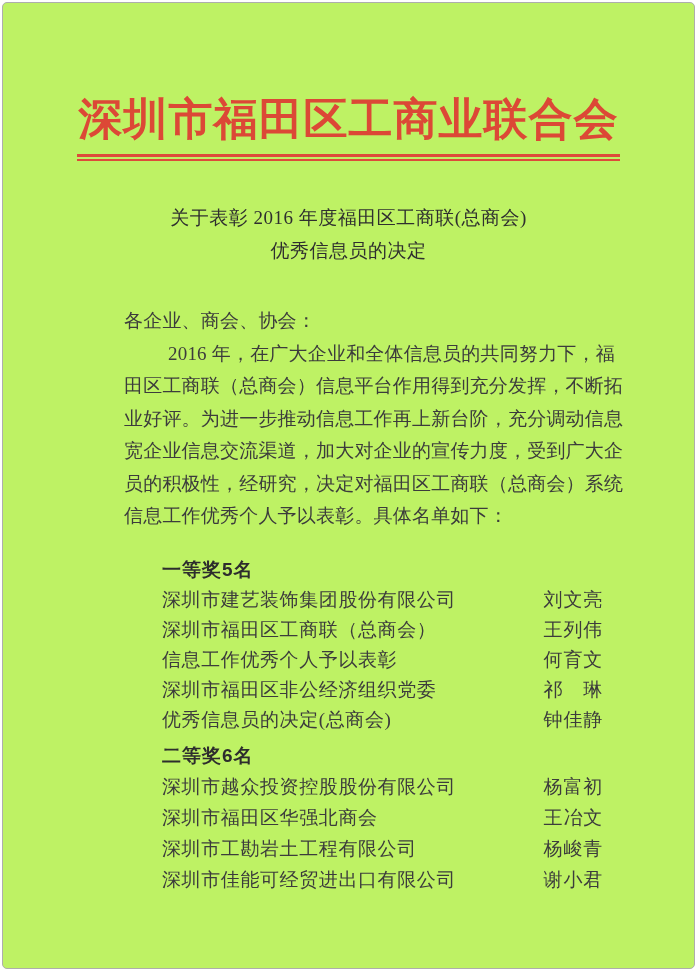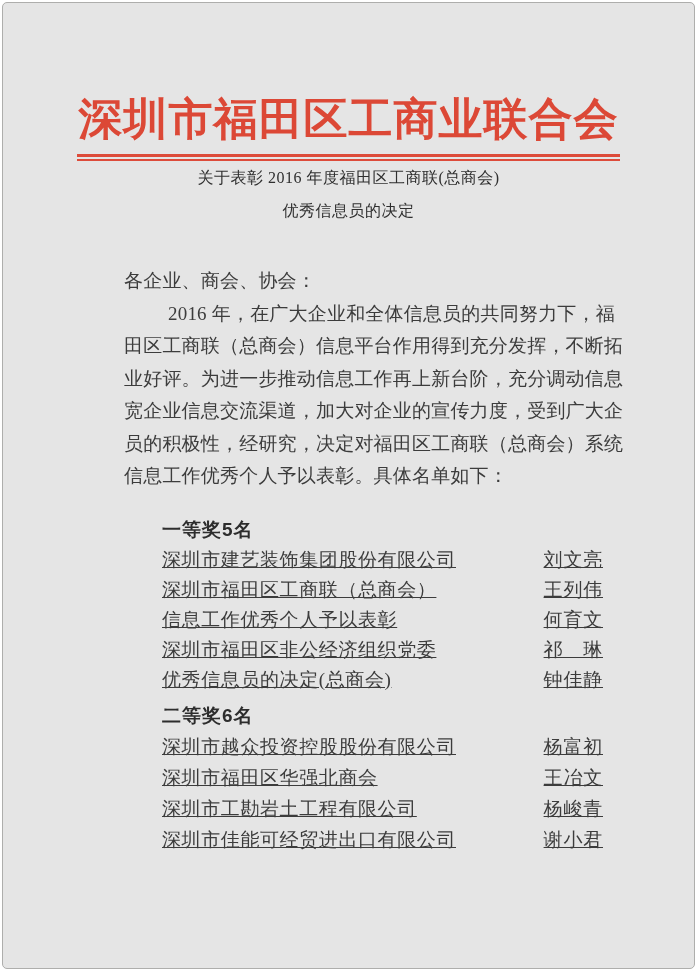--- a/index.html
+++ b/index.html
@@ -12,21 +12,21 @@
   }
   .page {
     position: absolute;
     left: 2px;
     top: 2px;
     width: 693px;
     height: 967px;
     box-sizing: border-box;
     border: 1px solid #aeaeac;
     border-radius: 5px;
-    background: #e5e5e5;
+    background: #bef264;
     overflow: hidden;
   }
   
   .letterhead {
     margin-top: 92px;
     text-align: center;
     color: #dc4836;
     font-size: 44px;
     line-height: 50px;
     font-weight: 700;
@@ -37,23 +37,24 @@
   .red-rule {
     width: 543px;
     height: 7px;
     margin: 9px auto 0 auto;
     box-sizing: border-box;
     border-top: 3px solid #dd4b3a;
     border-bottom: 2px solid #dd4b3a;
   }
   
   .doc-title {
+    margin-top: 40px;
     text-align: center;
     color: #2f2f2f;
-    font-size: 16px;
+    font-size: 19px;
     line-height: 33px;
     letter-spacing: 0.5px;
   }
   .doc-title div { white-space: nowrap; }
   
   .body-block {
     margin-top: 38px;
     margin-left: 121px;
     width: 470px;
     color: #3c3c3c;
@@ -78,21 +79,20 @@
     line-height: 30px;
     color: #2d2d2d;
     letter-spacing: 1px;
     white-space: nowrap;
   }
   .award-heading.second { margin-top: 6px; }
   .winner-row {
     display: flex;
     line-height: 30px;
     white-space: nowrap;
-    text-decoration: underline;
   }
   .section-2 .winner-row { line-height: 31px; }
   .winner-company {
     width: 384px;
     letter-spacing: 0.6px;
   }
   .winner-name {
     letter-spacing: 0.8px;
   }
 </style>

